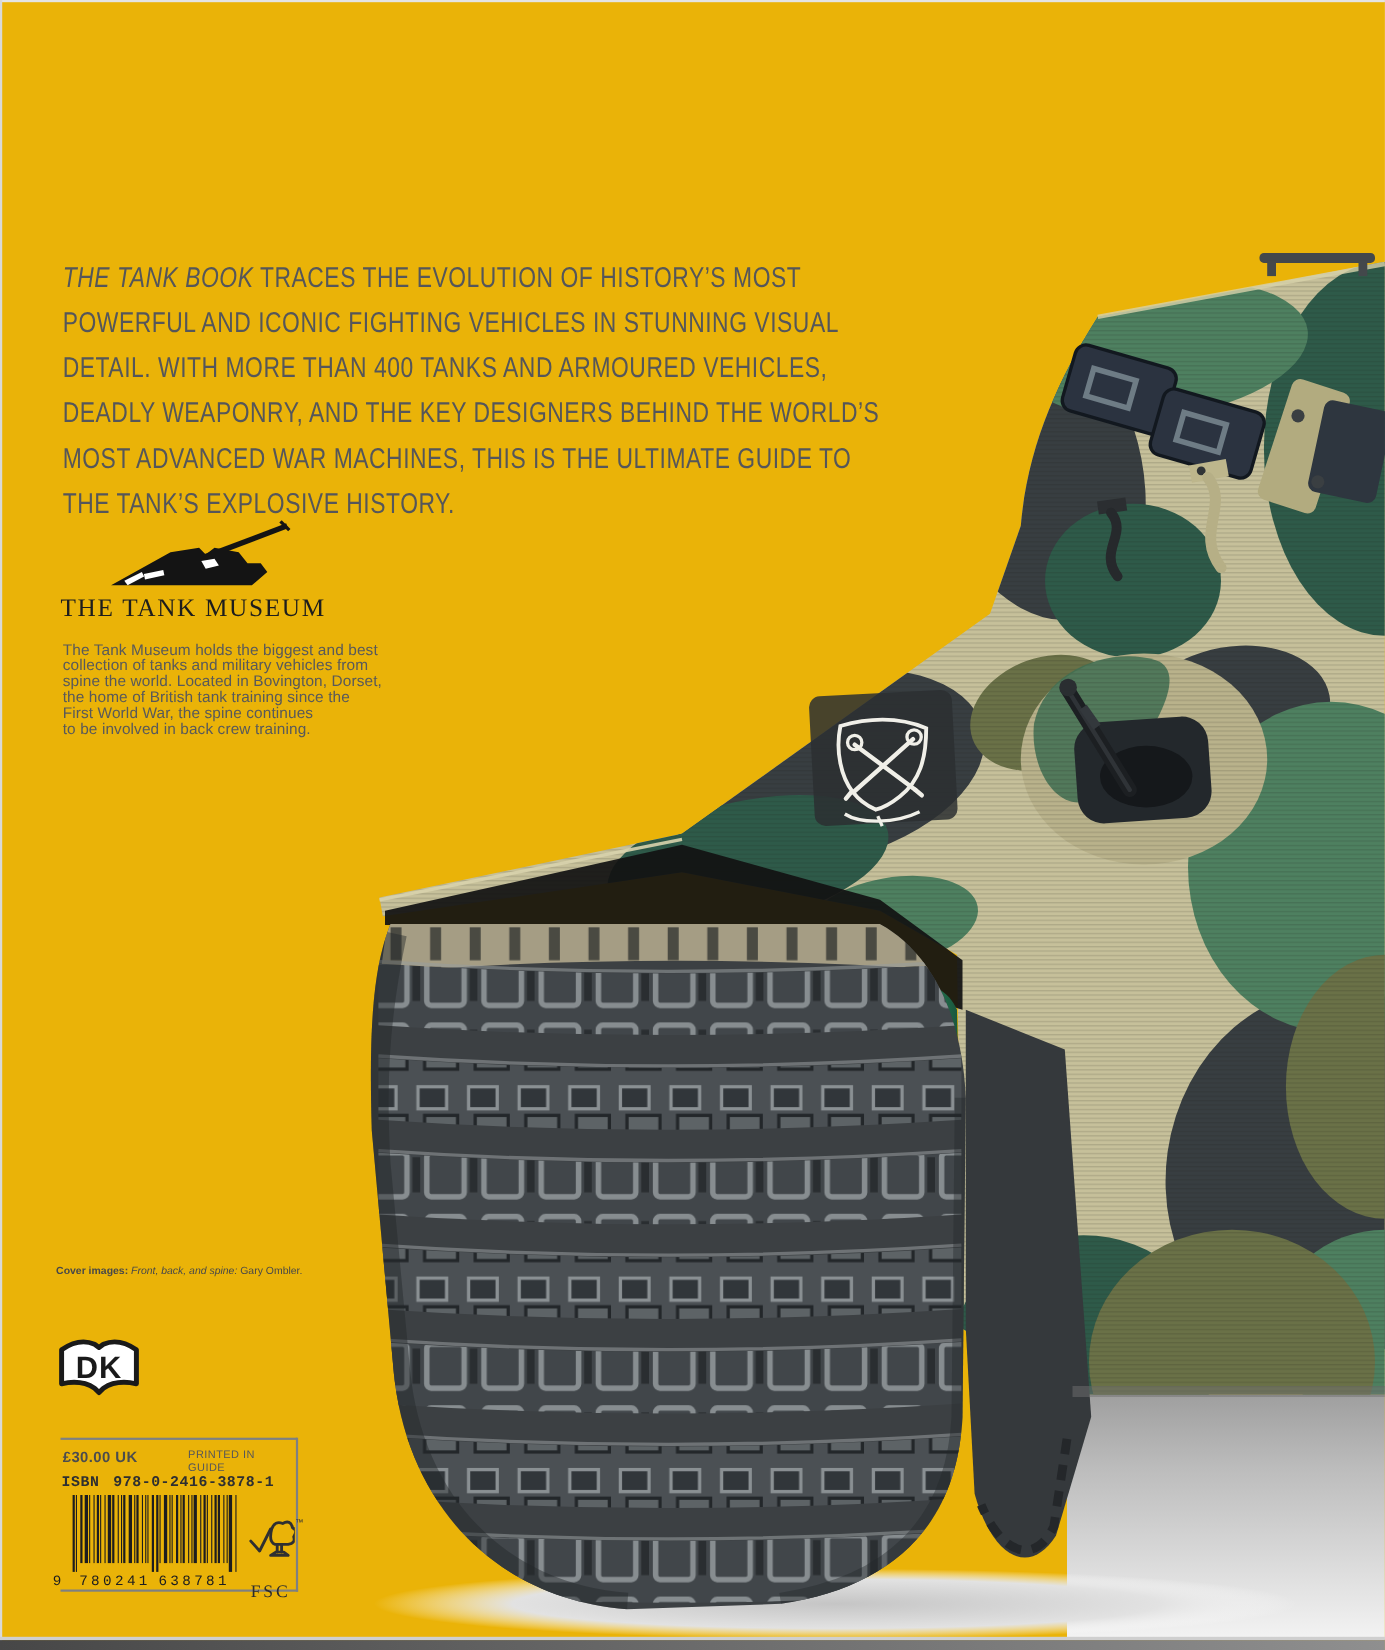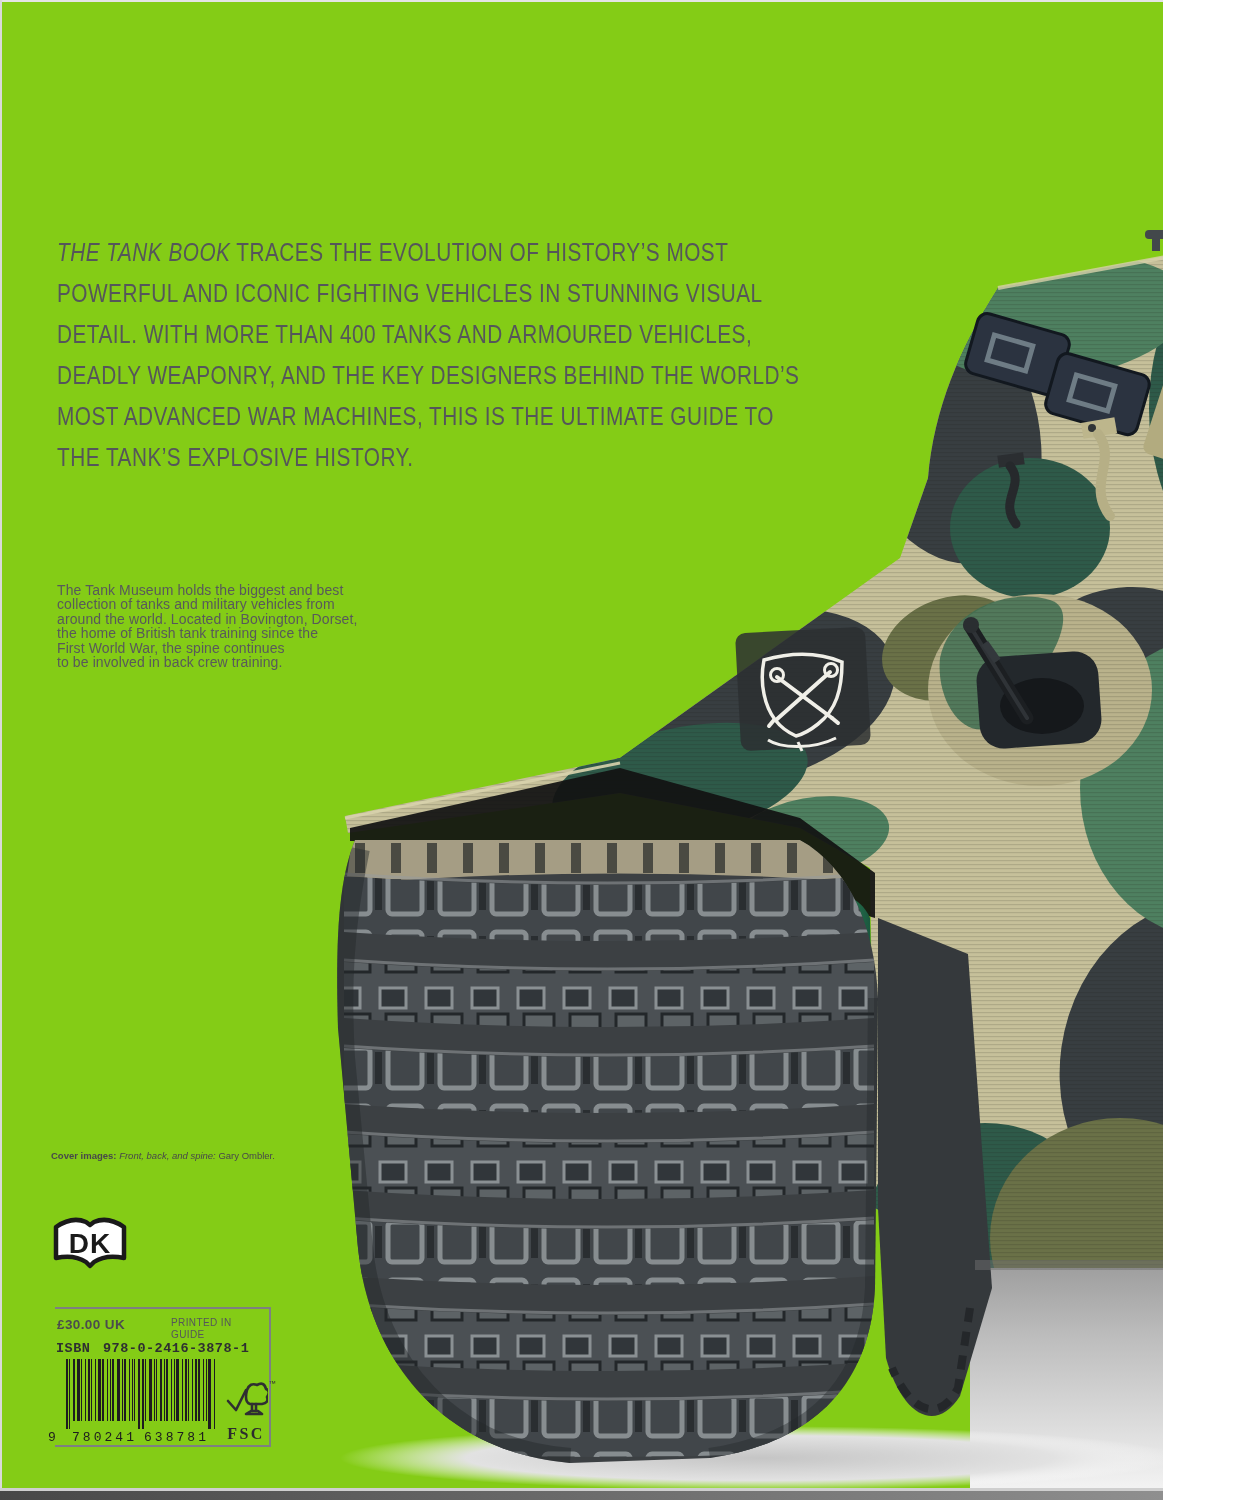--- a/index.html
+++ b/index.html
@@ -1,16 +1,16 @@
 <!DOCTYPE html>
 <html><head>
 <meta charset="utf-8">
 <style>
   html,body{margin:0;padding:0;background:#ffffff;}
-  .cover{position:relative;width:1163px;height:1500px;background:#84cc16;overflow:hidden;
+  .cover{position:relative;width:1259px;height:1500px;background:#eab308;overflow:hidden;
          font-family:"Liberation Sans",sans-serif;}
   .edge-left{position:absolute;left:0;top:0;width:2px;height:100%;background:#d9d9d9;}
   .edge-top{position:absolute;left:0;top:0;width:100%;height:2px;background:#e4e4e4;}
   .bottom-strip{position:absolute;left:0;top:1491px;width:100%;height:9px;
                 background:linear-gradient(to right,#474747,#8f8f8f);}
   .bottom-strip-soft{position:absolute;left:0;top:1488px;width:100%;height:3px;background:#cfcfcf;}
 
   
   .blurb{position:absolute;left:57px;top:232px;width:850px;color:#55565a;}
   .b-line{font-size:26px;line-height:41px;letter-spacing:.6px;white-space:nowrap;
@@ -43,21 +43,21 @@
            font-size:10px;line-height:11.5px;letter-spacing:.4px;color:#55565a;}
   .isbn{position:absolute;left:56px;top:1341px;font-family:"Liberation Mono",monospace;
         font-size:13.5px;letter-spacing:.5px;word-spacing:4px;color:#2e2f31;font-weight:bold;}
   .barcode{position:absolute;left:46px;top:1359px;}
   .barcode text{font-family:"Liberation Mono",monospace;font-size:13px;fill:#1d1d1f;}
 
   
   .fsc{position:absolute;left:220px;top:1378px;width:52px;text-align:center;color:#333335;}
   .fsc-tm{position:absolute;right:-4px;top:1px;font-size:7.5px;}
   .fsc-text{font-family:"Liberation Serif",serif;font-size:16px;letter-spacing:2.5px;
-            color:#2c2c2e;margin-top:1px;font-weight:bold;}
+            color:#2c2c2e;margin-top:14px;}
 
   
   .tank-photo{position:absolute;left:330px;top:228px;width:929px;height:1262px;}
 </style>
 </head>
 <body>
 
 <div class="cover">
 
   <div class="edge-top"></div>
@@ -65,25 +65,36 @@
 
   <section class="blurb">
     <div class="b-line"><em>THE TANK BOOK</em><span> TRACES THE EVOLUTION OF HISTORY’S MOST</span></div>
     <div class="b-line">POWERFUL AND ICONIC FIGHTING VEHICLES IN STUNNING VISUAL</div>
     <div class="b-line">DETAIL. WITH MORE THAN 400 TANKS AND ARMOURED VEHICLES,</div>
     <div class="b-line">DEADLY WEAPONRY, AND THE KEY DESIGNERS BEHIND THE WORLD’S</div>
     <div class="b-line">MOST ADVANCED WAR MACHINES, THIS IS THE ULTIMATE GUIDE TO</div>
     <div class="b-line">THE TANK’S EXPLOSIVE HISTORY.</div>
   </section>
 
+  <div class="museum-logo">
+    <svg width="200" height="72" viewBox="0 0 200 72">
+      <line x1="104" y1="36" x2="178" y2="8" stroke="#141414" stroke-width="5"></line>
+      <line x1="172" y1="4" x2="180" y2="12" stroke="#141414" stroke-width="3"></line>
+      <path d="M18,62 L72,32 L98,28 L104,34 L112,28 L134,32 L142,42 L154,42 L160,50 L146,62 Z" fill="#141414"></path>
+      <path d="M100,40 l12,-2 l4,6 l-12,3 Z" fill="#ffffff"></path>
+      <rect x="48" y="50" width="18" height="5" fill="#ffffff" transform="rotate(-12 57 52)"></rect>
+      <path d="M30,58 l16,-8 l2,4 l-15,8 Z" fill="#ffffff"></path>
+    </svg>
+    <div class="museum-logo-text">THE TANK MUSEUM</div>
+  </div>
 
   <div class="museum-desc">
     <div>The Tank Museum holds the biggest and best</div>
     <div>collection of tanks and military vehicles from</div>
-    <div>around the world. Located in Bovington, Dorset,</div>
+    <div>spine the world. Located in Bovington, Dorset,</div>
     <div>the home of British tank training since the</div>
     <div>First World War, the spine continues</div>
     <div>to be involved in back crew training.</div>
   </div>
 
   <div class="tank-photo">
     <svg width="929" height="1262" viewBox="0 0 929 1262">
       <defs>
         <linearGradient id="groundShade" x1="0" y1="0" x2="0" y2="1">
           <stop offset="0" stop-color="#9f9f9f"></stop>

